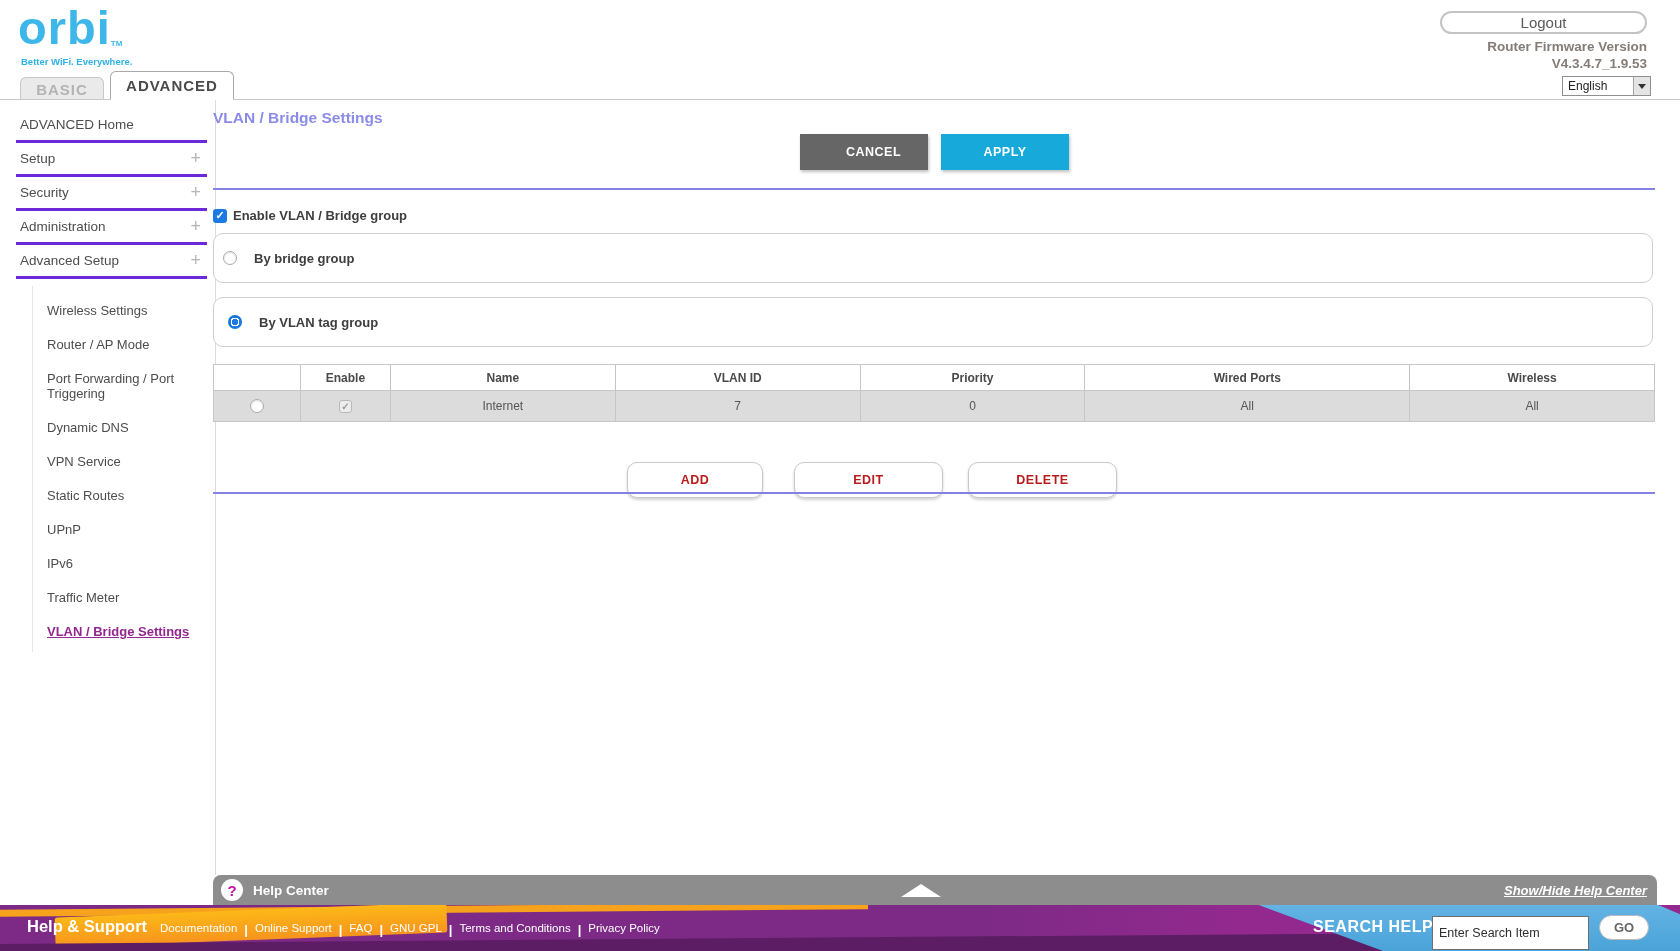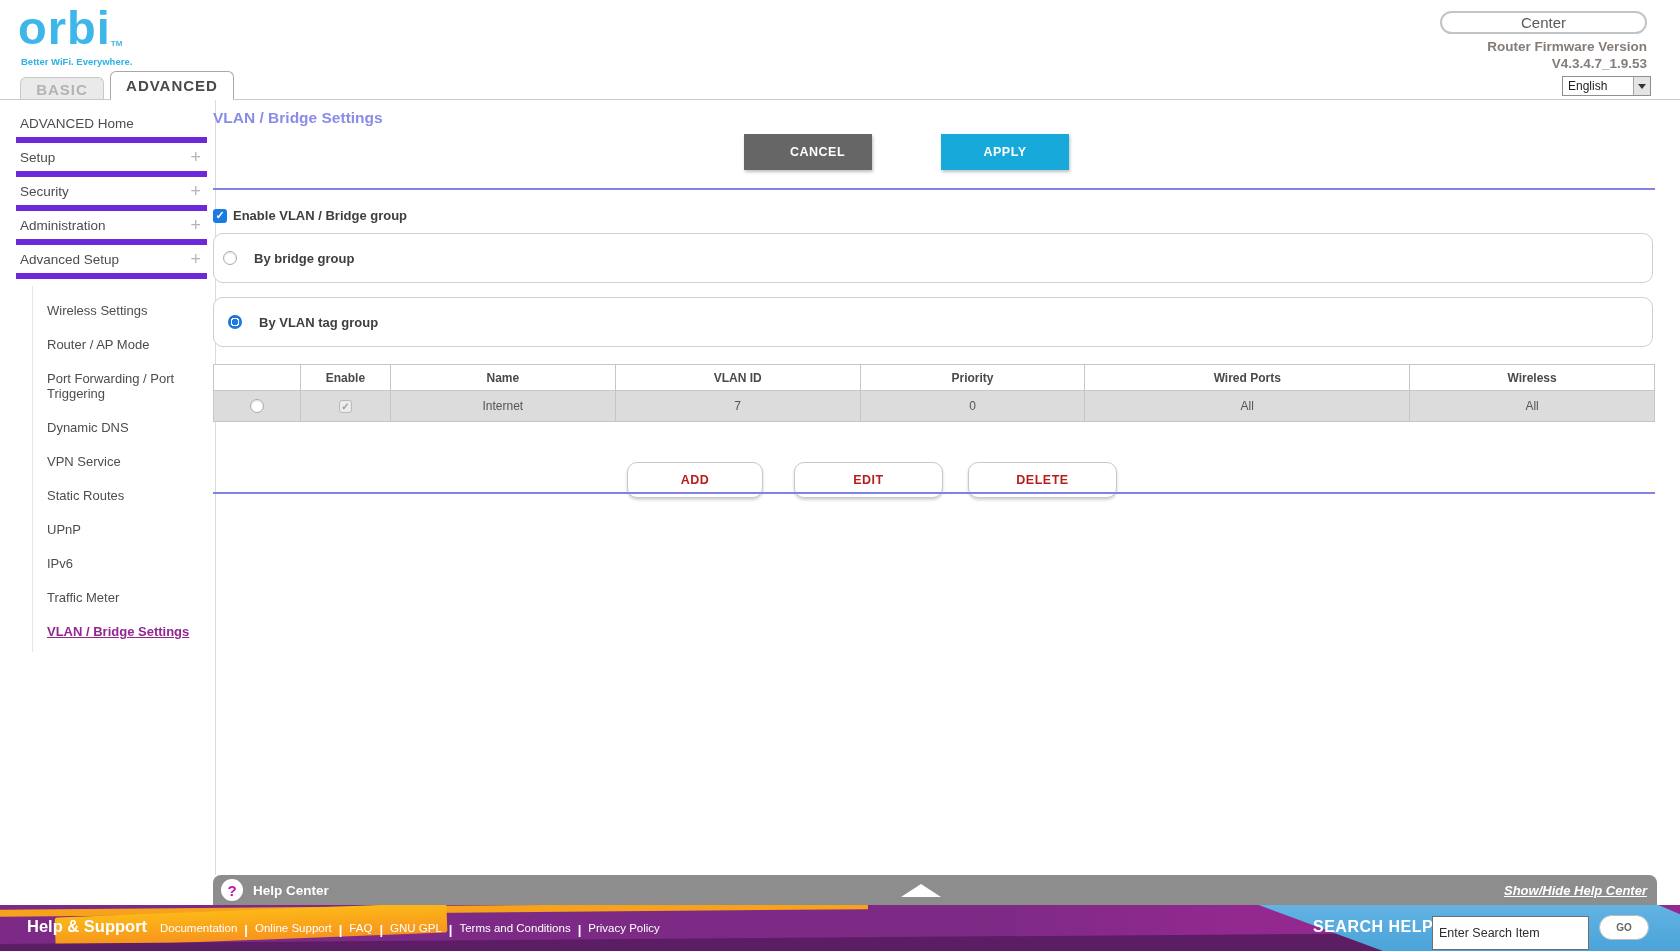--- a/index.html
+++ b/index.html
@@ -32,35 +32,35 @@
     font-size:15px; letter-spacing:1px; border-radius:6px 6px 0 0; cursor:pointer; }
   .tab-basic { left:20px; top:77px; width:84px; height:23px; background:#eaeaea;
     border:1px solid #c8c8c8; border-bottom:none; color:#b3b3b3; }
   .tab-advanced { left:110px; top:71px; width:124px; height:29px; background:#fff;
     border:1px solid #a8a8a8; border-bottom:1px solid #fff; color:#4a4a4a; z-index:3; }
   .tabs-underline { left:0; top:99px; width:1680px; height:1px; background:#c9c9c9; }
 
   
   .sidebar { left:16px; top:109px; width:191px; }
   .side-item { height:34px; display:flex; align-items:center; justify-content:space-between;
-    border-bottom:6px solid #6d28d9; font-size:13.5px; color:#4d4d4d; padding:0 6px 0 4px; cursor:pointer; }
+    border-bottom:3px solid #6d28d9; font-size:13.5px; color:#4d4d4d; padding:0 6px 0 4px; cursor:pointer; }
   .side-item .plus { color:#b5b5b5; font-size:18px; font-weight:normal; }
   .subnav { position:relative; padding-top:24px; }
   .sub-vline { position:absolute; left:16px; top:7px; width:1px; height:366px; background:#e6e6e6; }
   .sub-item { padding-left:31px; margin-bottom:19px; font-size:13px; line-height:15px;
     color:#4d4d4d; cursor:pointer; width:184px; }
   .sub-item.active { color:#93278f; font-weight:bold; text-decoration:underline; }
   .content-vline { left:215px; top:100px; width:1px; height:775px; background:#dcdcdc; }
 
   
   .page-title { left:213px; top:109px; font-size:15.5px; font-weight:bold; color:#8b8be8; }
   .btn-main { height:36px; width:128px; display:flex; align-items:center; justify-content:center;
     font-weight:bold; font-size:12.5px; letter-spacing:.5px; color:#fff; cursor:pointer;
     box-shadow:1px 2px 3px rgba(0,0,0,.25); }
-  .btn-cancel { left:744px; top:134px; background:#666666;padding-left:19px; }
+  .btn-cancel { left:800px; top:134px; background:#666666;padding-left:19px; }
   .btn-apply  { left:941px; top:134px; background:#17a9da; }
   .rule { left:213px; width:1442px; height:2px; background:#8282e2; }
   .rule1 { top:188px; } .rule2 { top:492px; }
 
   .enable-row { left:213px; top:208px; display:flex; align-items:center; gap:6px; }
   .checkbox { width:14px; height:14px; border-radius:3px; background:#1b7be2;
     display:flex; align-items:center; justify-content:center; cursor:pointer; }
   .checkbox::after { content:"\2713"; color:#fff; font-size:11px; font-weight:bold; }
   .checkbox.disabled { width:13px; height:13px; background:#ececec; border:1px solid #b9b9b9; }
   .checkbox.disabled::after { color:#9a9a9a; font-size:10px; }
@@ -115,32 +115,32 @@
   .f-links { left:160px; top:922px; font-size:11.5px; color:#fff; z-index:5; display:flex; align-items:flex-start; }
   .f-links .lnk { cursor:pointer; }
   .f-links .sep { margin:0 7px; font-size:13px; font-weight:bold; }
   .f-search-label { left:1313px; top:918px; font-size:16px; font-weight:bold; letter-spacing:.5px;
     color:#fff; z-index:5; }
   .f-input { left:1432px; top:916px; width:157px; height:34px; border:1px solid #6f6f6f;
     background:#fff; font-size:12.5px; padding:0 6px; color:#222; z-index:5;
     font-family:"Liberation Sans", sans-serif; }
   .f-input::placeholder { color:#2e2e2e; opacity:1; }
   .f-go { left:1599px; top:915px; width:50px; height:25px; background:#fff; border:1px solid #bbb;
-    border-radius:13px; color:#666; font-weight:bold; font-size:10px; z-index:5;
+    border-radius:13px; color:#666; font-weight:bold; font-size:13px; z-index:5;
     display:flex; align-items:center; justify-content:center; cursor:pointer; }
 </style>
 </head>
 <body>
 
 <div id="app">
 
   <div class="abs logo"><span>orbi</span><span class="tm">TM</span></div>
   <div class="abs tagline">Better WiFi. Everywhere.</div>
 
-  <div class="abs logout-btn">Center</div>
+  <div class="abs logout-btn">Logout</div>
   <div class="abs fw-block">
     <div class="fw-label">Router Firmware Version</div>
     <div class="fw-version">V4.3.4.7_1.9.53</div>
   </div>
   <div class="abs lang-select">
     <span class="lang-text">English</span>
     <span class="lang-arrow"></span>
   </div>
 
   <div class="abs tab tab-basic">BASIC</div>

